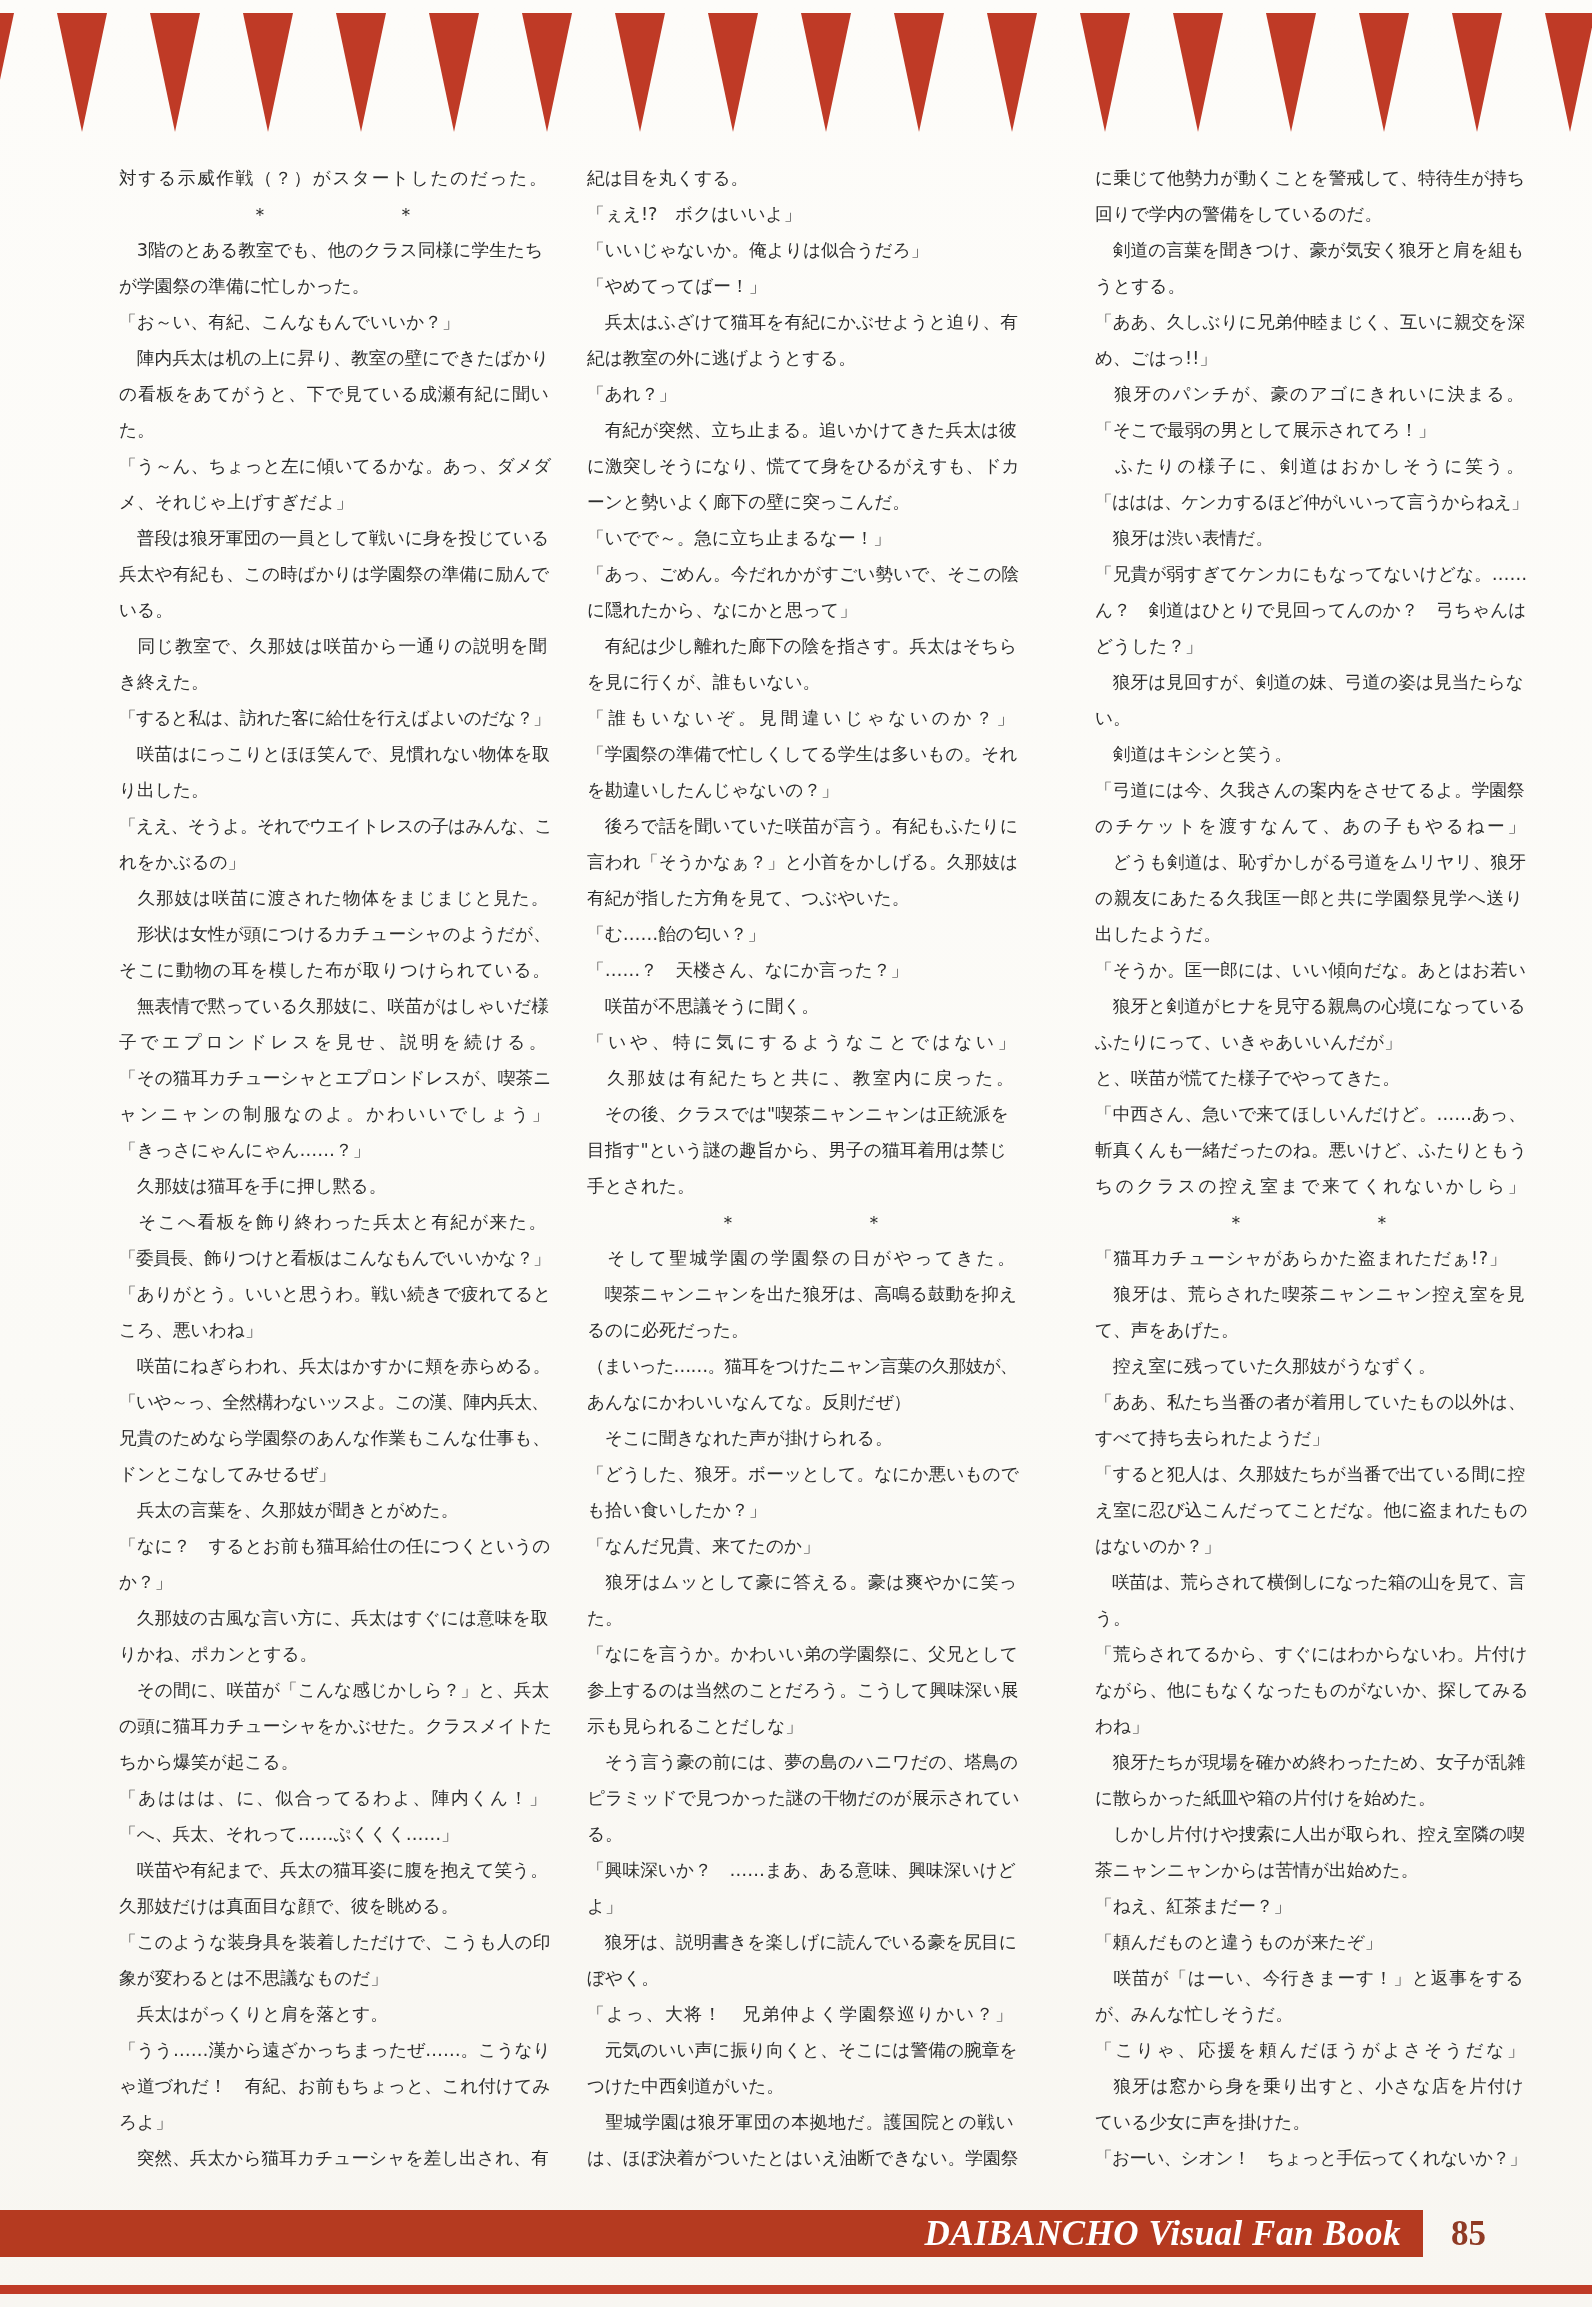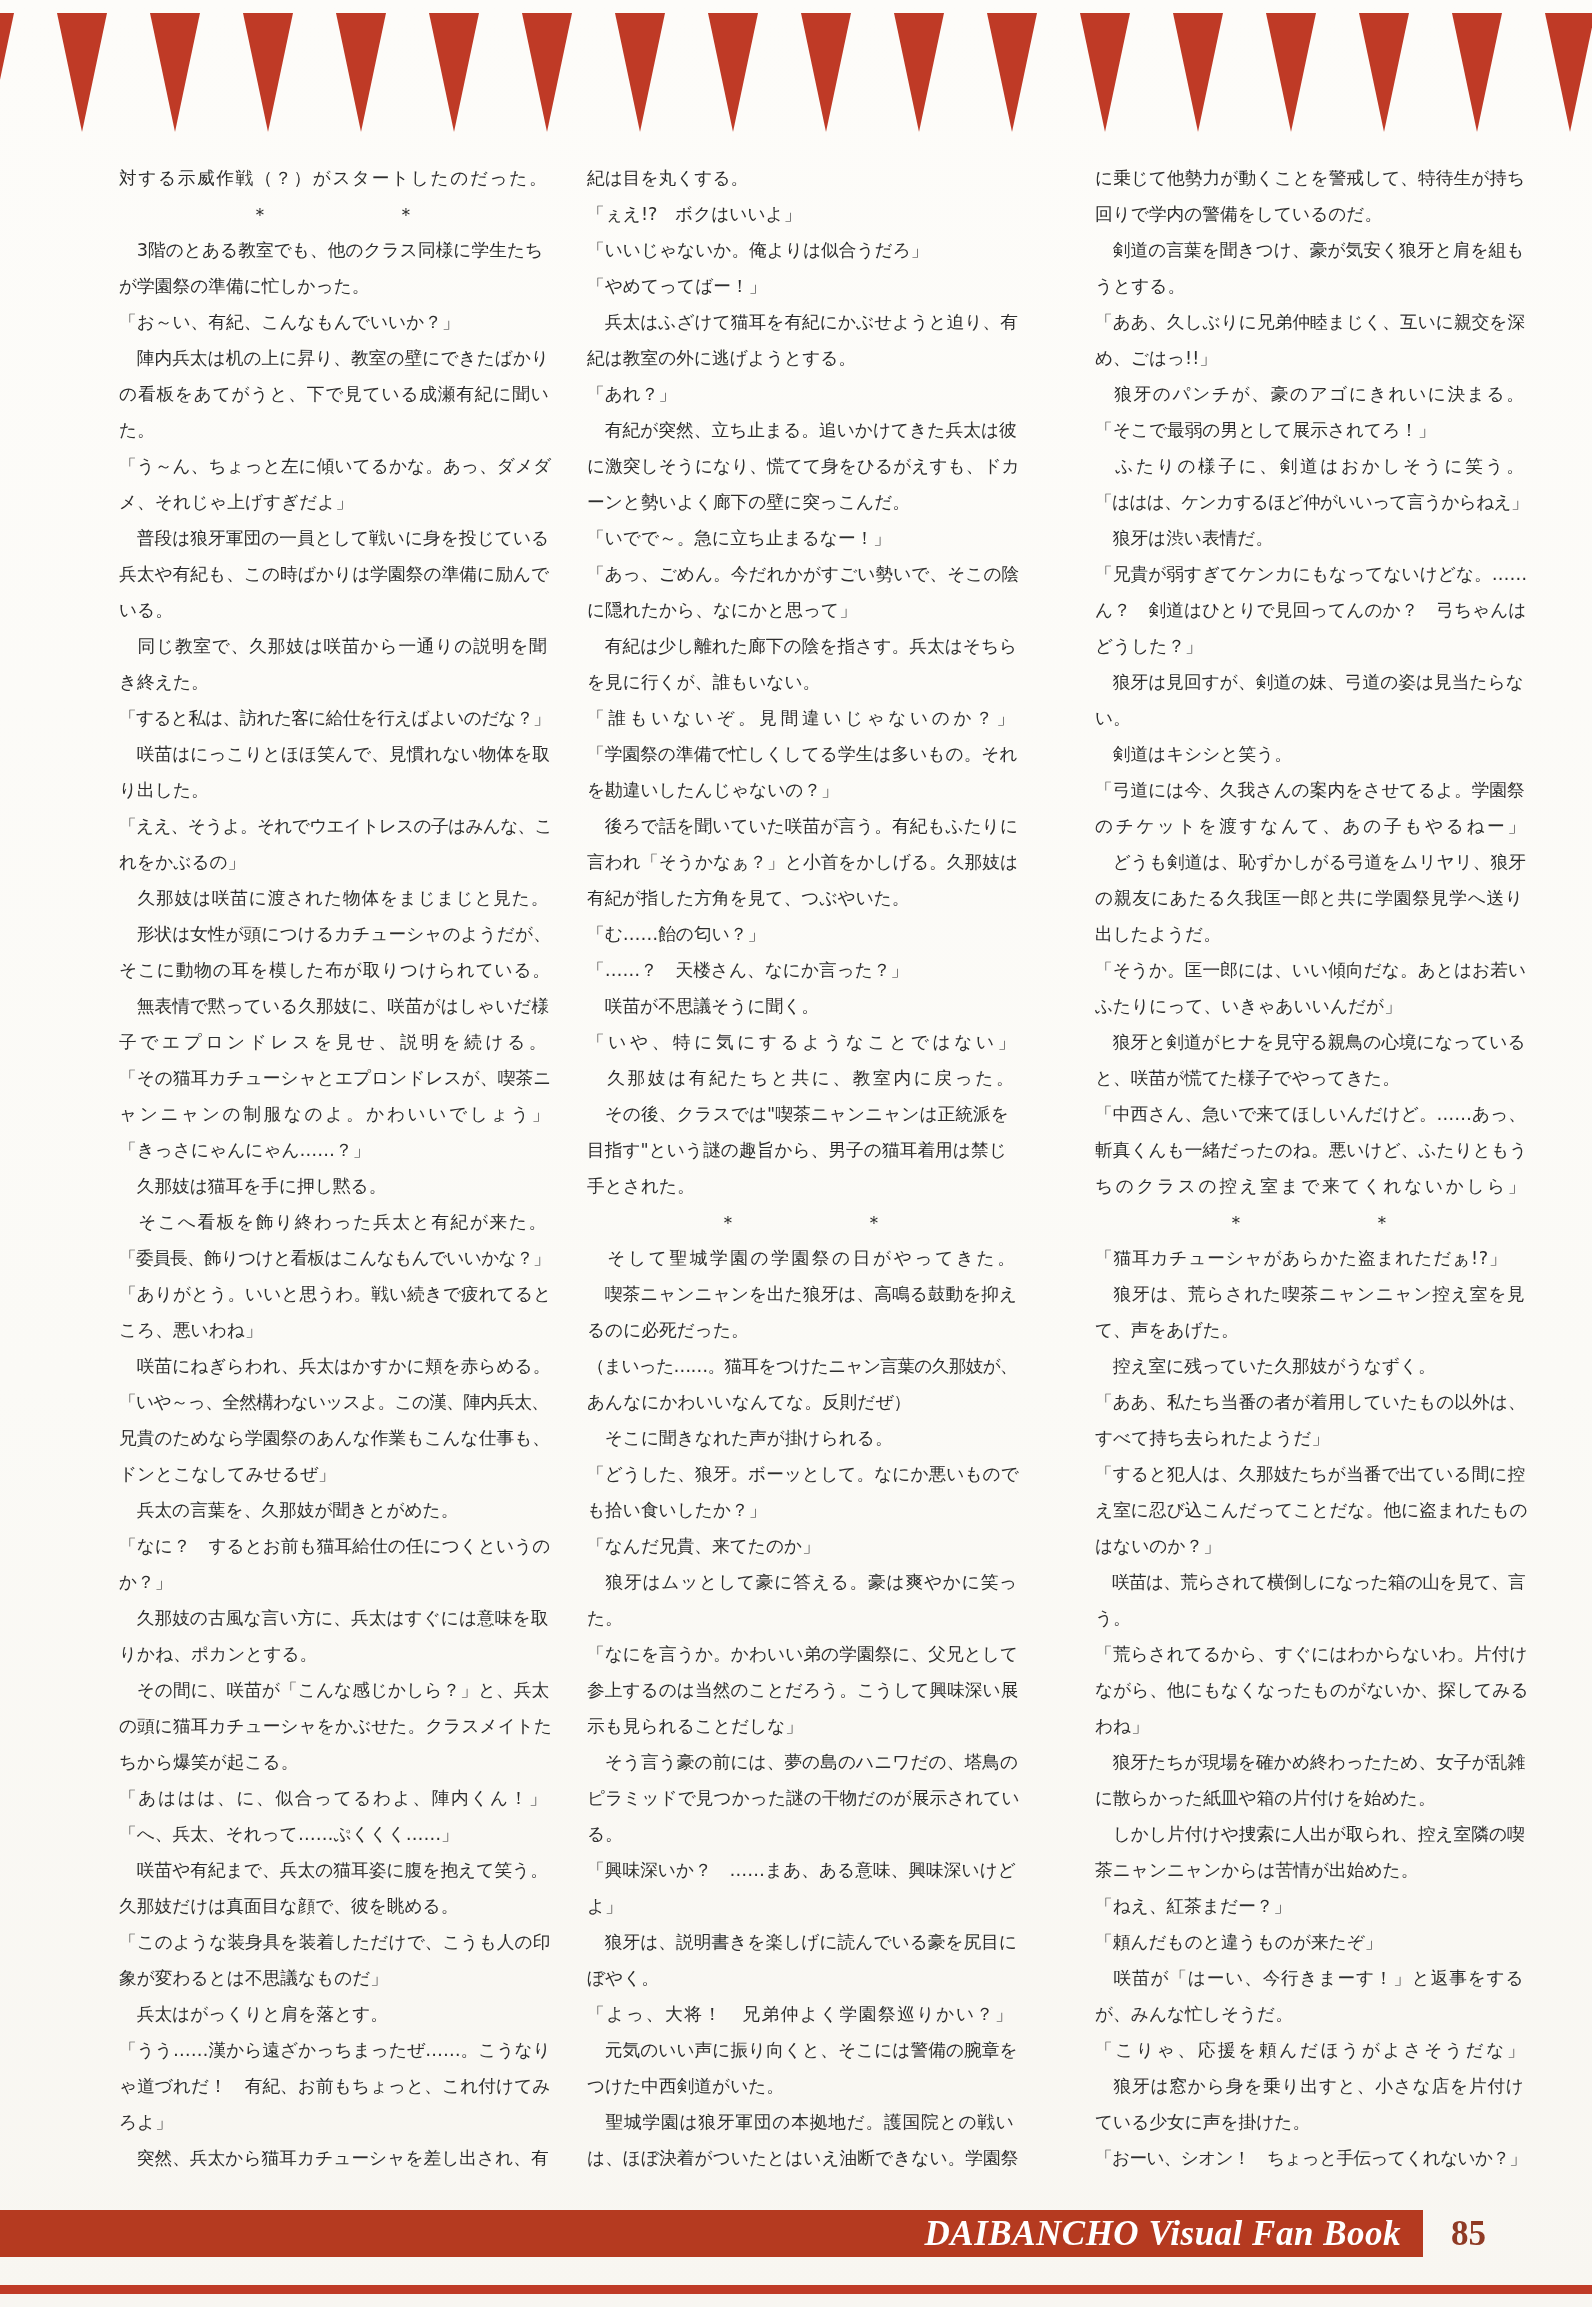--- a/index.html
+++ b/index.html
@@ -214,22 +214,22 @@
         <div class="line">どうした？」</div>
         <div class="line" style="letter-spacing: 0.03px;">　狼牙は見回すが、剣道の妹、弓道の姿は見当たらな</div>
         <div class="line">い。</div>
         <div class="line">　剣道はキシシと笑う。</div>
         <div class="line" style="letter-spacing: 0.03px;">「弓道には今、久我さんの案内をさせてるよ。学園祭</div>
         <div class="line" style="letter-spacing: 2.6px;">のチケットを渡すなんて、あの子もやるねー」</div>
         <div class="line" style="letter-spacing: 0.03px;">　どうも剣道は、恥ずかしがる弓道をムリヤリ、狼牙</div>
         <div class="line" style="letter-spacing: 0.8px;">の親友にあたる久我匡一郎と共に学園祭見学へ送り</div>
         <div class="line">出したようだ。</div>
         <div class="line" style="letter-spacing: 0.03px;">「そうか。匡一郎には、いい傾向だな。あとはお若い</div>
+        <div class="line" style="letter-spacing: 0.03px;">　狼牙と剣道がヒナを見守る親鳥の心境になっている</div>
         <div class="line">ふたりにって、いきゃあいいんだが」</div>
-        <div class="line" style="letter-spacing: 0.03px;">　狼牙と剣道がヒナを見守る親鳥の心境になっている</div>
         <div class="line">と、咲苗が慌てた様子でやってきた。</div>
         <div class="line" style="letter-spacing: 0.03px;">「中西さん、急いで来てほしいんだけど。……あっ、</div>
         <div class="line" style="letter-spacing: 0.03px;">斬真くんも一緒だったのね。悪いけど、ふたりともう</div>
         <div class="line" style="letter-spacing: 2.6px;">ちのクラスの控え室まで来てくれないかしら」</div>
         <div class="line sep">
           <span>＊</span>
           <span>＊</span>
         </div>
         <div class="line" style="letter-spacing: 0.8px;">「猫耳カチューシャがあらかた盗まれただぁ!?」</div>
         <div class="line" style="letter-spacing: 0.8px;">　狼牙は、荒らされた喫茶ニャンニャン控え室を見</div>

